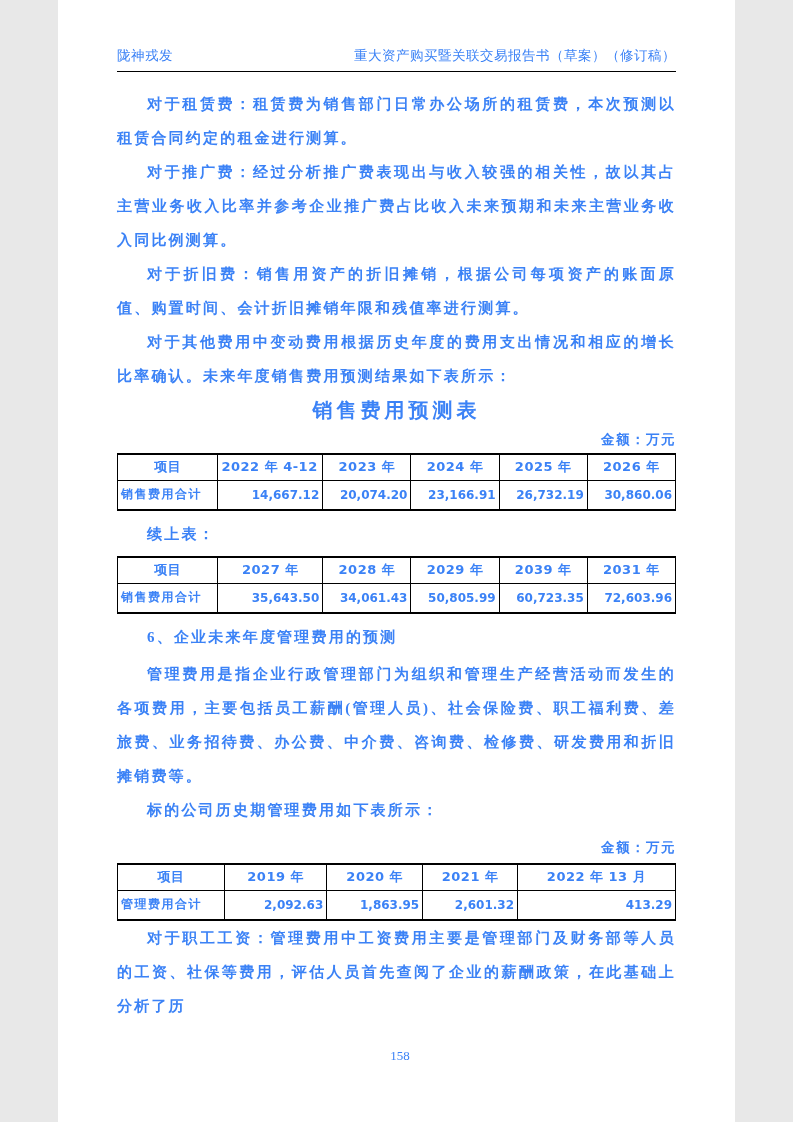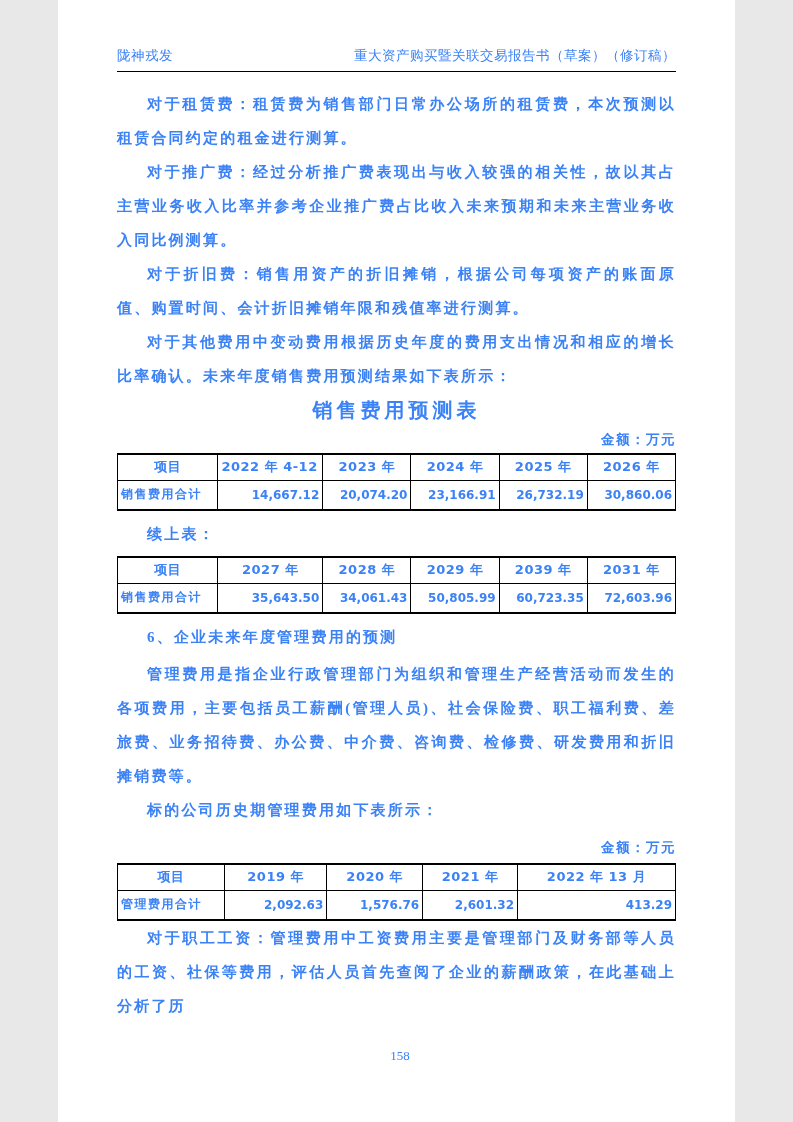--- a/index.html
+++ b/index.html
@@ -222,21 +222,21 @@
             <th>2019 年</th>
             <th>2020 年</th>
             <th>2021 年</th>
             <th>2022 年 13 月</th>
           </tr>
         </thead>
         <tbody>
           <tr>
             <td class="row-label">管理费用合计</td>
             <td class="num">2,092.63</td>
-            <td class="num">1,576.76</td>
+            <td class="num">1,863.95</td>
             <td class="num">2,601.32</td>
             <td class="num">413.29</td>
           </tr>
         </tbody>
       </table>
 
       <p class="body-text indent mt-sm">对于职工工资：管理费用中工资费用主要是管理部门及财务部等人员的工资、社保等费用，评估人员首先查阅了企业的薪酬政策，在此基础上分析了历</p>
 
     </div>
   </div>

